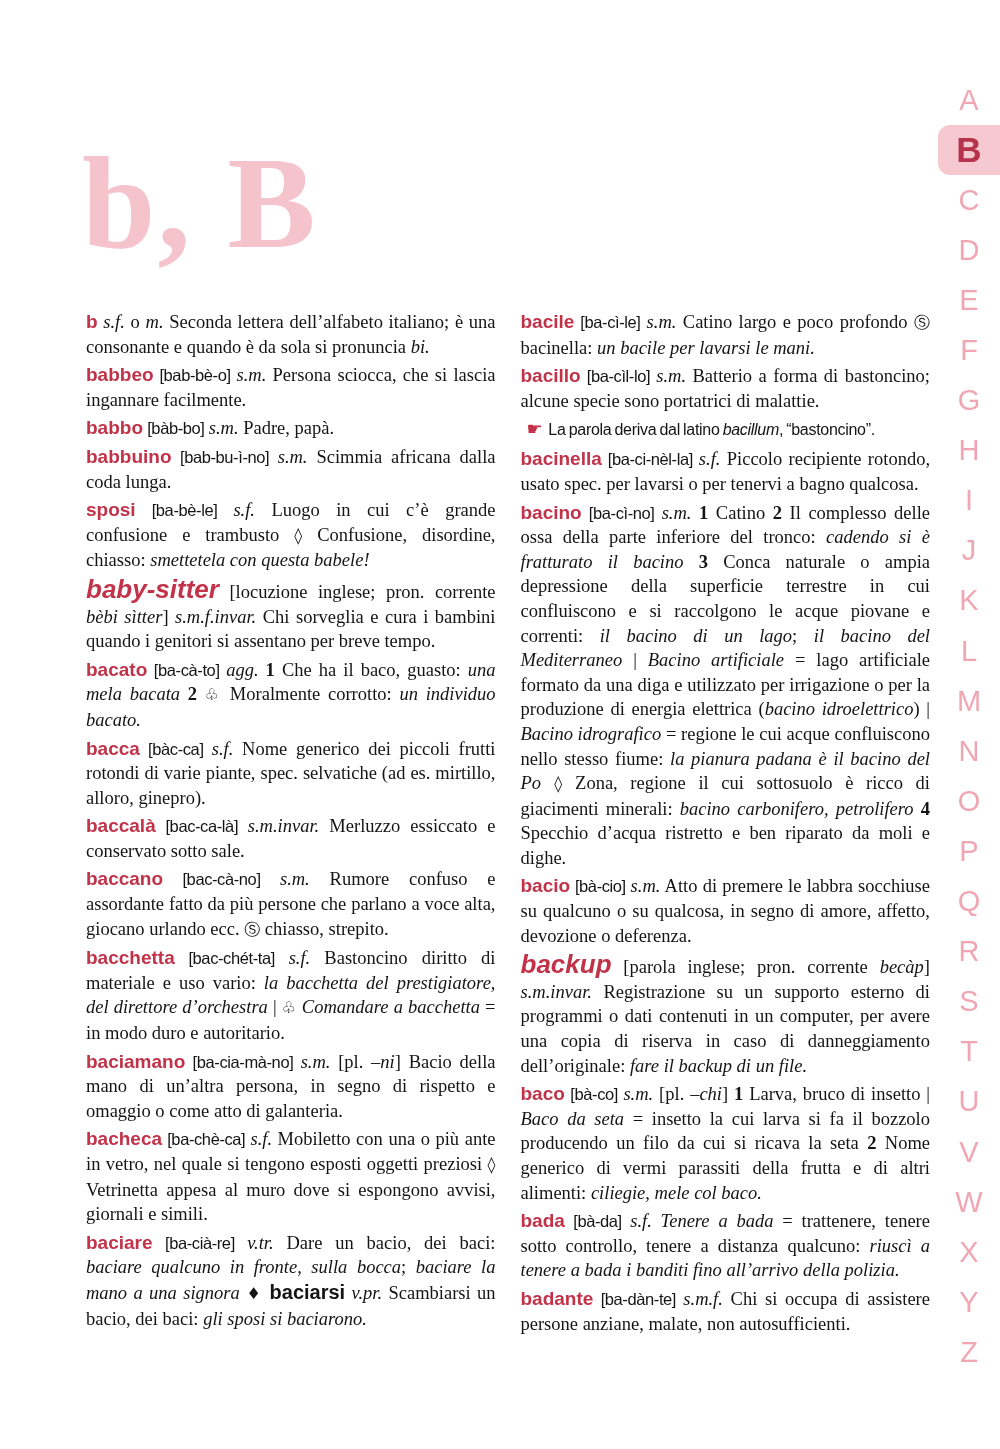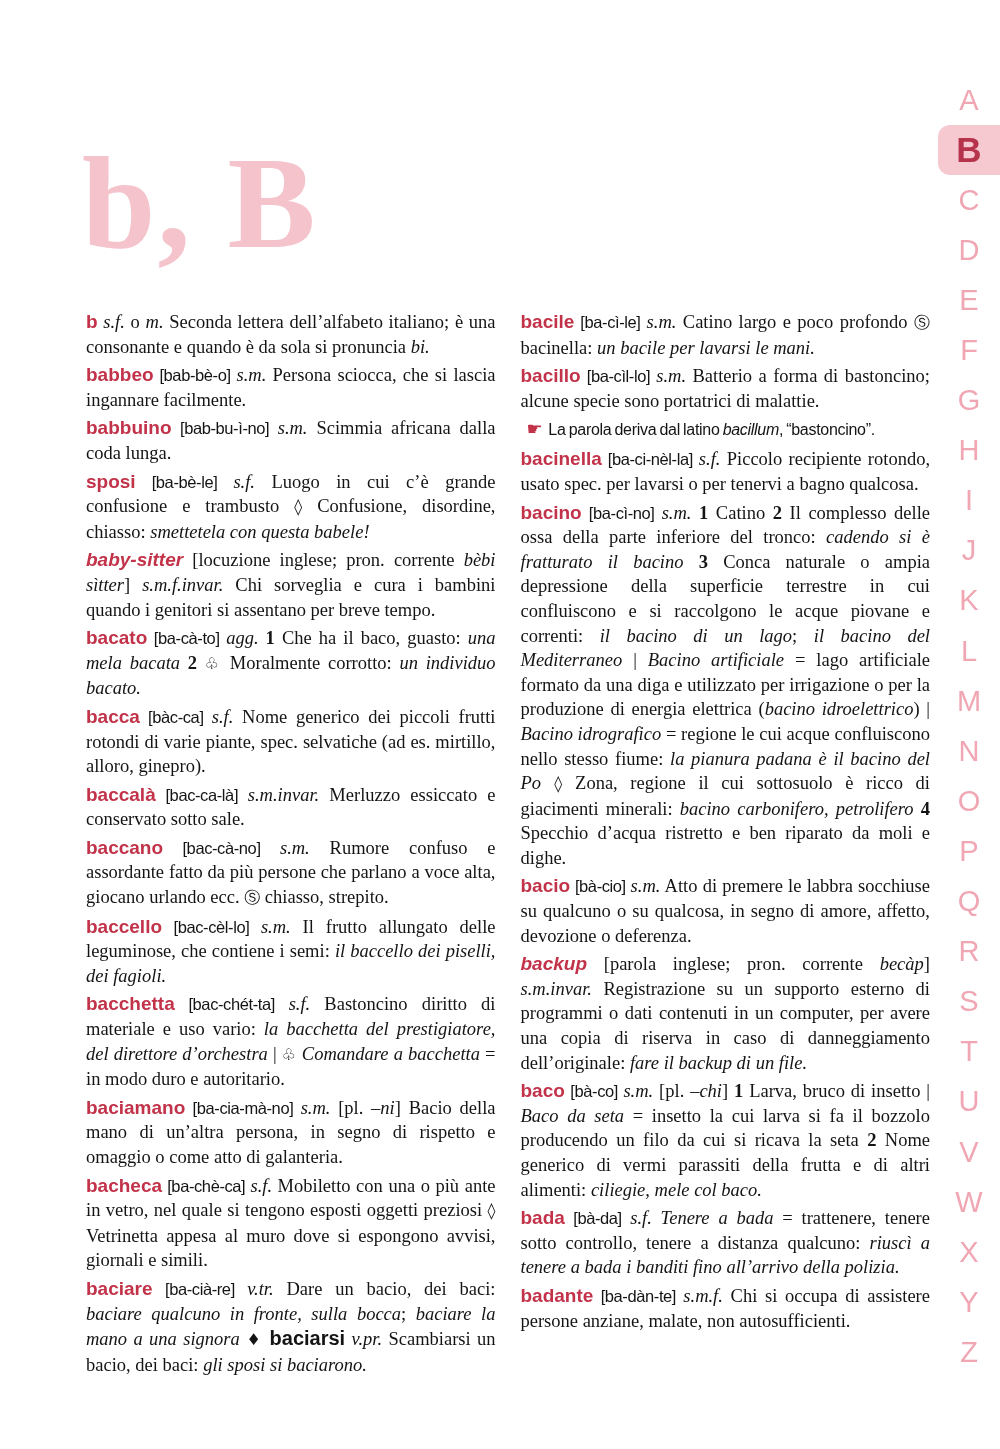--- a/index.html
+++ b/index.html
@@ -24,21 +24,21 @@
   .columns{
     position:absolute;top:310px;left:82px;width:848px;
     display:flex;gap:21px;align-items:flex-start;
   }
   .col{width:414px;}
   .entry{
     margin:0 0 4px 4px;text-align:justify;
     font-size:18.5px;line-height:24.6px;
   }
   .seg-hw{font-family:"Liberation Sans",sans-serif;font-weight:bold;font-size:19px;color:var(--headword-red);}
-  .seg-hwi{font-family:"Liberation Sans",sans-serif;font-weight:bold;font-style:italic;font-size:19px;color:var(--headword-red);}
+  .seg-hwi{font-family:"Liberation Sans",sans-serif;font-weight:bold;font-style:italic;font-size:26px;color:var(--headword-red);}
   .seg-hw2{font-family:"Liberation Sans",sans-serif;font-weight:bold;font-size:20px;color:var(--ink);}
   .seg-pr{font-family:"Liberation Sans",sans-serif;font-size:16.5px;letter-spacing:-0.4px;}
   .seg-pos{font-style:italic;}
   .seg-t{}
   .seg-i{font-style:italic;}
   .seg-b{font-weight:bold;}
   .seg-sym{font-family:"DejaVu Sans",sans-serif;font-size:16px;}
   .note{
     margin:1px 0 5px 0;padding-left:10px;text-align:justify;
     font-family:"Liberation Sans",sans-serif;font-size:16px;line-height:24px;
@@ -60,28 +60,28 @@
 </style>
 </head>
 <body>
 
 <div class="page">
   <div class="title">b, B</div>
   <div class="columns">
     <div class="col" id="col-left">
         <p class="entry"><span class="seg-hw">b</span><span class="seg-pos"> s.f.</span><span class="seg-t"> o </span><span class="seg-pos">m.</span><span class="seg-t"> Seconda lettera dell’alfabeto italiano; è una consonante e quando è da sola si pronuncia </span><span class="seg-i">bi.</span></p>
         <p class="entry"><span class="seg-hw">babbeo</span><span class="seg-pr"> [bab-bè-o] </span><span class="seg-pos">s.m.</span><span class="seg-t"> Persona sciocca, che si lascia ingannare facilmente.</span></p>
+        <p class="entry"><span class="seg-hw">babbo</span><span class="seg-pr"> [bàb-bo] </span><span class="seg-pos">s.m.</span><span class="seg-t"> Padre, papà.</span></p>
         <p class="entry"><span class="seg-hw">babbuino</span><span class="seg-pr"> [bab-bu-ì-no] </span><span class="seg-pos">s.m.</span><span class="seg-t"> Scimmia africana dalla coda lunga.</span></p>
         <p class="entry"><span class="seg-hw">sposi</span><span class="seg-pr"> [ba-bè-le] </span><span class="seg-pos">s.f.</span><span class="seg-t"> Luogo in cui c’è grande confusione e trambusto </span><span class="seg-sym">◊</span><span class="seg-t"> Confusione, disordine, chiasso: </span><span class="seg-i">smettetela con questa babele!</span></p>
         <p class="entry"><span class="seg-hwi">baby-sitter</span><span class="seg-t"> [locuzione inglese; pron. corrente </span><span class="seg-i">bèbi sìtter</span><span class="seg-t">] </span><span class="seg-pos">s.m.f.invar.</span><span class="seg-t"> Chi sorveglia e cura i bambini quando i genitori si assentano per breve tempo.</span></p>
         <p class="entry"><span class="seg-hw">bacato</span><span class="seg-pr"> [ba-cà-to] </span><span class="seg-pos">agg.</span><span class="seg-b"> 1 </span><span class="seg-t">Che ha il baco, guasto: </span><span class="seg-i">una mela bacata</span><span class="seg-b"> 2 </span><span class="seg-sym">♧</span><span class="seg-t"> Moralmente corrotto: </span><span class="seg-i">un individuo bacato.</span></p>
         <p class="entry"><span class="seg-hw">bacca</span><span class="seg-pr"> [bàc-ca] </span><span class="seg-pos">s.f.</span><span class="seg-t"> Nome generico dei piccoli frutti rotondi di varie piante, spec. selvatiche (ad es. mirtillo, alloro, ginepro).</span></p>
         <p class="entry"><span class="seg-hw">baccalà</span><span class="seg-pr"> [bac-ca-là] </span><span class="seg-pos">s.m.invar.</span><span class="seg-t"> Merluzzo essiccato e conservato sotto sale.</span></p>
         <p class="entry"><span class="seg-hw">baccano</span><span class="seg-pr"> [bac-cà-no] </span><span class="seg-pos">s.m.</span><span class="seg-t"> Rumore confuso e assordante fatto da più persone che parlano a voce alta, giocano urlando ecc. </span><span class="seg-sym">Ⓢ</span><span class="seg-t"> chiasso, strepito.</span></p>
-        <p class="entry"><span class="seg-hw">baccello</span><span class="seg-pr"> [bac-cèl-lo] </span><span class="seg-pos">s.m.</span><span class="seg-t"> Il frutto allungato delle leguminose, che contiene i semi: </span><span class="seg-i">il baccello dei piselli, dei fagioli.</span></p>
         <p class="entry"><span class="seg-hw">bacchetta</span><span class="seg-pr"> [bac-chét-ta] </span><span class="seg-pos">s.f.</span><span class="seg-t"> Bastoncino diritto di materiale e uso vario: </span><span class="seg-i">la bacchetta del prestigiatore, del direttore d’orchestra</span><span class="seg-t"> | </span><span class="seg-sym">♧</span><span class="seg-i"> Comandare a bacchetta</span><span class="seg-t"> = in modo duro e autoritario.</span></p>
         <p class="entry"><span class="seg-hw">baciamano</span><span class="seg-pr"> [ba-cia-mà-no] </span><span class="seg-pos">s.m.</span><span class="seg-t"> [pl. </span><span class="seg-i">–ni</span><span class="seg-t">] Bacio della mano di un’altra persona, in segno di rispetto e omaggio o come atto di galanteria.</span></p>
         <p class="entry"><span class="seg-hw">bacheca</span><span class="seg-pr"> [ba-chè-ca] </span><span class="seg-pos">s.f.</span><span class="seg-t"> Mobiletto con una o più ante in vetro, nel quale si tengono esposti oggetti preziosi </span><span class="seg-sym">◊</span><span class="seg-t"> Vetrinetta appesa al muro dove si espongono avvisi, giornali e simili.</span></p>
         <p class="entry"><span class="seg-hw">baciare</span><span class="seg-pr"> [ba-cià-re] </span><span class="seg-pos">v.tr.</span><span class="seg-t"> Dare un bacio, dei baci: </span><span class="seg-i">baciare qualcuno in fronte, sulla bocca</span><span class="seg-t">; </span><span class="seg-i">baciare la mano a una signora</span><span class="seg-sym"> ♦ </span><span class="seg-hw2">baciarsi</span><span class="seg-pos"> v.pr.</span><span class="seg-t"> Scambiarsi un bacio, dei baci: </span><span class="seg-i">gli sposi si baciarono.</span></p>
       </div>
     <div class="col" id="col-right">
         <p class="entry"><span class="seg-hw">bacile</span><span class="seg-pr"> [ba-cì-le] </span><span class="seg-pos">s.m.</span><span class="seg-t"> Catino largo e poco profondo </span><span class="seg-sym">Ⓢ</span><span class="seg-t"> bacinella: </span><span class="seg-i">un bacile per lavarsi le mani.</span></p>
         <p class="entry"><span class="seg-hw">bacillo</span><span class="seg-pr"> [ba-cìl-lo] </span><span class="seg-pos">s.m.</span><span class="seg-t"> Batterio a forma di bastoncino; alcune specie sono portatrici di malattie.</span></p>
         <p class="note"><span class="seg-hand">☛</span><span class="seg-nt">La parola deriva dal latino </span><span class="seg-ni">bacillum</span><span class="seg-nt">, “bastoncino”.</span></p>
         <p class="entry"><span class="seg-hw">bacinella</span><span class="seg-pr"> [ba-ci-nèl-la] </span><span class="seg-pos">s.f.</span><span class="seg-t"> Piccolo recipiente rotondo, usato spec. per lavarsi o per tenervi a bagno qualcosa.</span></p>

